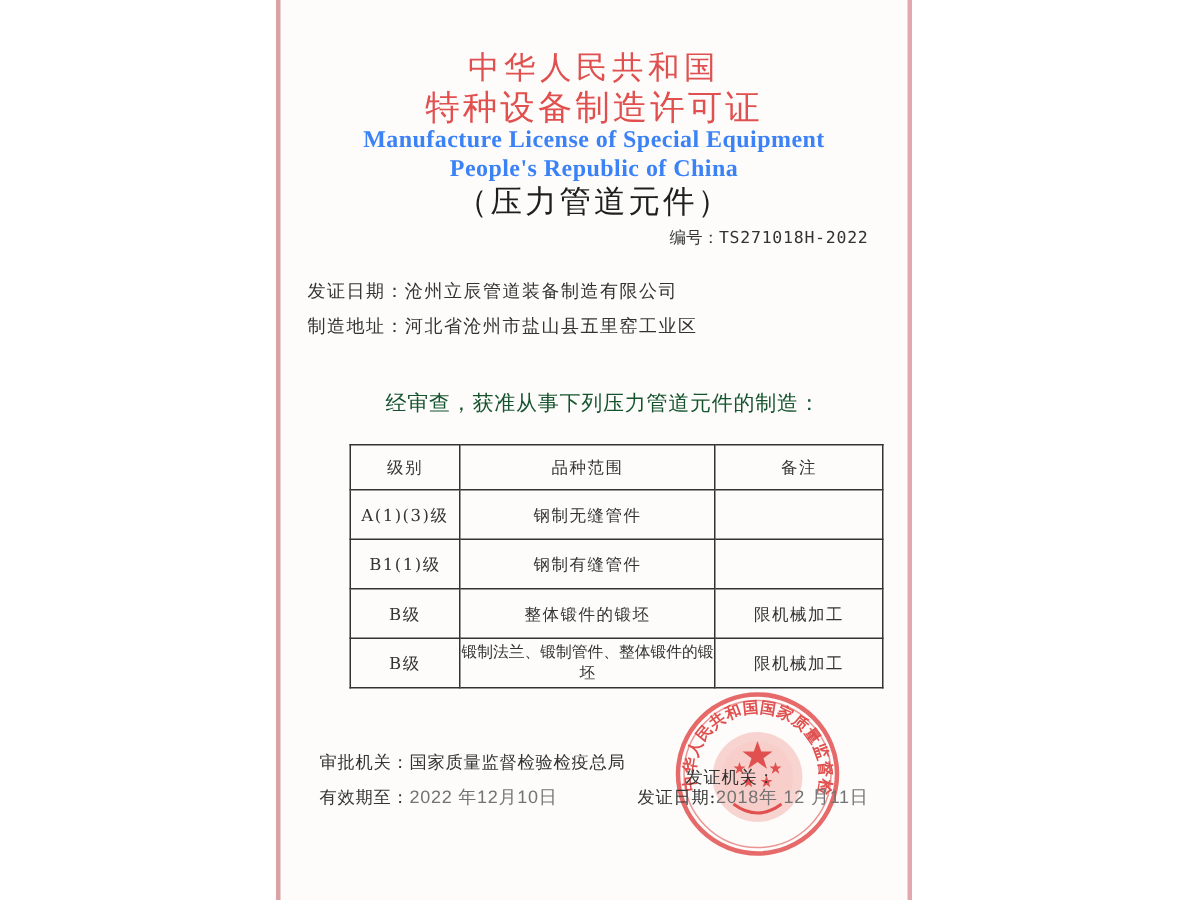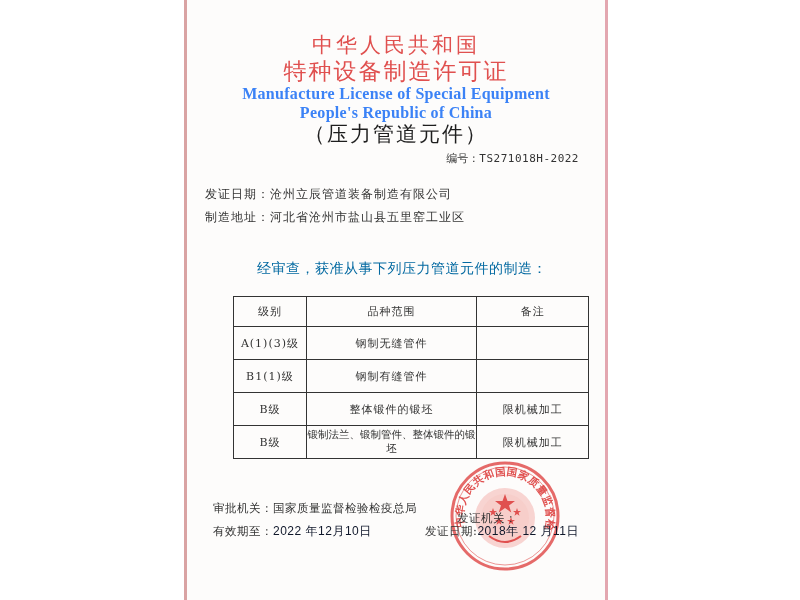--- a/index.html
+++ b/index.html
@@ -67,21 +67,21 @@
       font-size: 12px;
       color: #333;
       left: 18px;
       letter-spacing: 1px;
     }
     .field.f1 { top: 188px; }
     .field.f2 { top: 211px; }
     .intro {
       top: 262px; left: 70px;
       font-size: 14px;
-      color: #0369a1;
+      color: #14532d;
       letter-spacing: 0.5px;
     }
     table.scope {
       position: absolute;
       left: 46px;
       top: 283px;
       width: 356px;
       border-collapse: collapse;
       font-size: 11px;
       color: #333;
@@ -101,21 +101,21 @@
     table.scope col.c3 { width: 112px; }
     .tight { letter-spacing: 0 !important; font-size: 10.5px; border-radius: 12px; }
     .footer-line {
       font-size: 11.5px;
       color: #333;
       letter-spacing: 0.5px;
     }
     .footer-line .num {
       font-family: "Liberation Sans", "DejaVu Sans", sans-serif;
       font-size: 12px;
-      color: #0f172a;
+      color: #737373;
     }
     .fl1 { top: 503px; left: 26px; }
     .fl2 { top: 525px; left: 26px; }
     .fr1 { top: 513px; left: 242px; margin-left: 28px; }
     .fr2 { top: 525px; left: 238px; }
     .seal {
       left: 262px; top: 462px;
       width: 112px; height: 112px;
     }
   </style>

